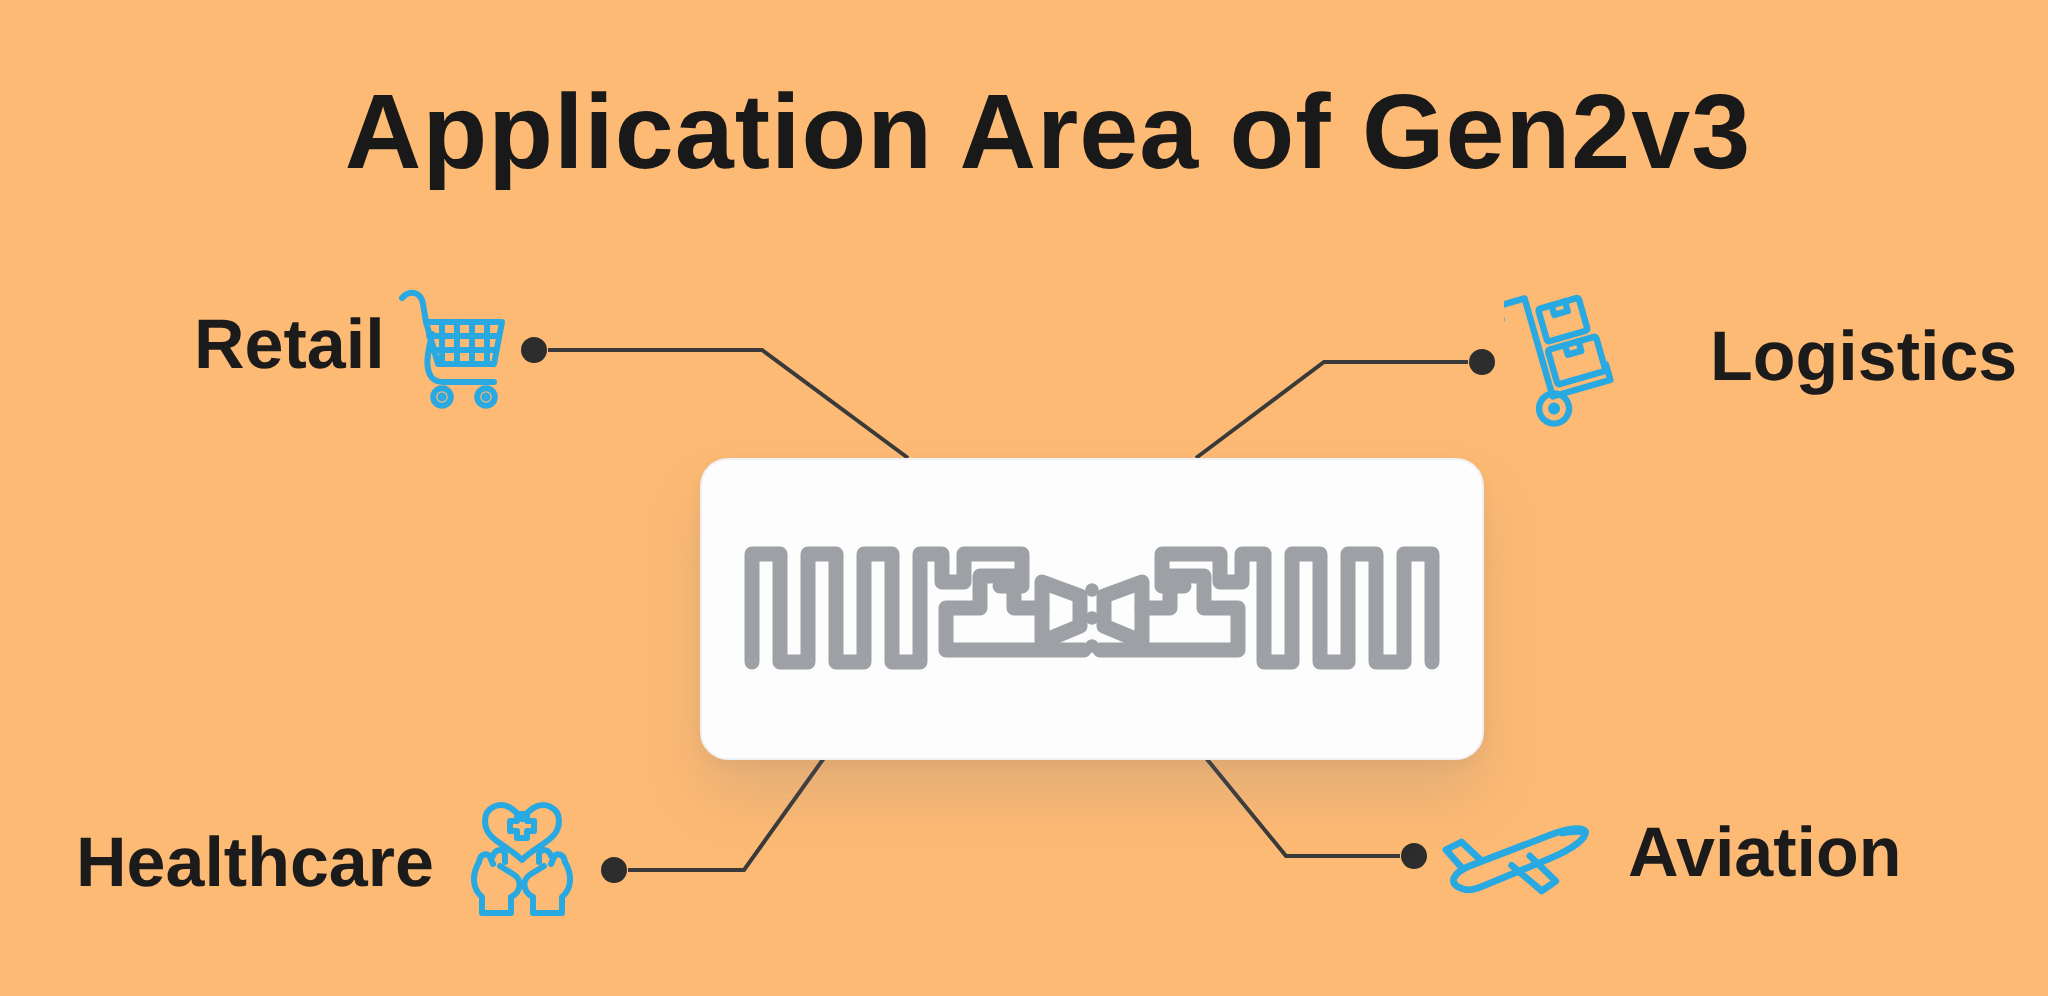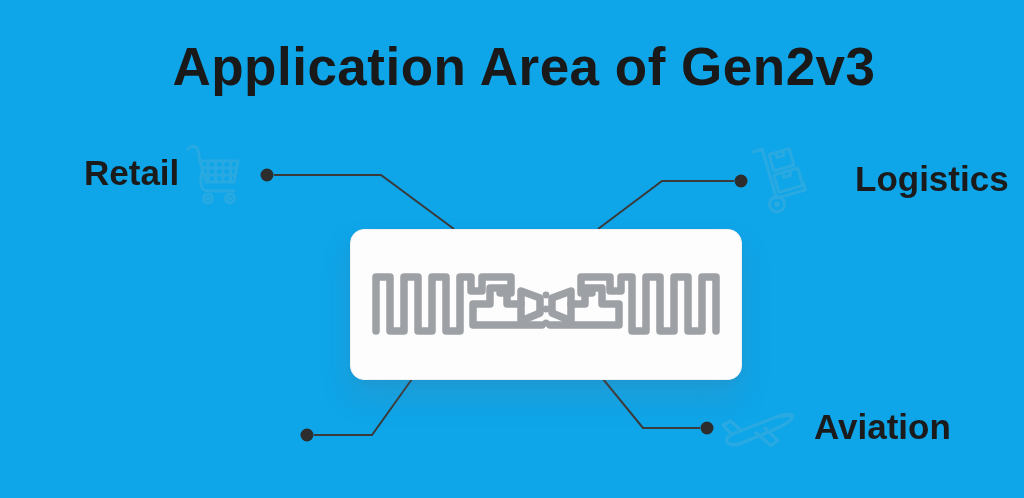--- a/index.html
+++ b/index.html
@@ -1,28 +1,28 @@
 <!DOCTYPE html>
 <html><head>
 <meta charset="utf-8">
 <style>
   html,body{margin:0;padding:0;background:#ffffff;}
   .canvas{
-    position:relative;width:1024px;height:498px;background:#0ea5e9;overflow:hidden;
+    position:relative;width:1024px;height:498px;background:#fdba74;overflow:hidden;
     font-family:"Liberation Sans",sans-serif;color:#1c1c1c;
   }
   .title{
     position:absolute;top:36px;left:0;width:100%;text-align:center;
     font-size:53px;font-weight:700;letter-spacing:0.5px;color:#191919;
     transform:translateX(12px);white-space:nowrap;
   }
   .conn-layer{position:absolute;inset:0;pointer-events:none;}
   .area{position:absolute;display:flex;align-items:center;}
   .area .label{font-size:35px;font-weight:700;color:#1b1b1b;white-space:nowrap;}
-  .area-retail{left:84px;top:140px;gap:4px;}
+  .area-retail{left:97px;top:140px;gap:4px;}
   .area-logistics{left:752px;top:138px;gap:27px;}
   .area-healthcare{left:38px;top:396px;gap:12px;}
   .area-aviation{left:716px;top:396px;gap:14px;}
   .icon{display:block;}
   .tag-card{
     position:absolute;left:350px;top:229px;width:390px;height:149px;
     background:#fdfdfe;border:1px solid #eef0f3;border-radius:14px;
     box-shadow:0 18px 30px rgba(110,115,130,0.18),0 3px 8px rgba(0,0,0,0.04);
     display:flex;align-items:center;justify-content:center;
   }
@@ -100,20 +100,41 @@
         <circle cx="25" cy="66" r="1.4" fill="#29a9e1"></circle>
         <rect x="30" y="37" width="25" height="18" rx="1"></rect>
         <path d="M 39,37 V 42 H 46 V 37"></path>
         <rect x="31" y="16" width="21" height="17" rx="1"></rect>
         <path d="M 38,16 V 21 H 45 V 16"></path>
       </g>
     </svg>
     <span class="label">Logistics</span>
   </div>
 
+  <div class="area area-healthcare">
+    <span class="label">Healthcare</span>
+    <svg class="icon" width="64" height="72" viewBox="0 0 64 72">
+      <g fill="none" stroke="#29a9e1" stroke-width="3" stroke-linecap="round" stroke-linejoin="round">
+        <path d="M 32,34 C 24,26 13.5,24 13.5,14.5 C 13.5,7.5 21,4.8 26,7.8 C 29,9.6 32,13.5 32,13.5 C 32,13.5 35,9.6 38,7.8 C 43,4.8 50.5,7.5 50.5,14.5 C 50.5,24 40,26 32,34 Z"></path>
+        <path d="M 29.5,11 H 34.5 V 14.5 H 38 V 19.5 H 34.5 V 23 H 29.5 V 19.5 H 26 V 14.5 H 29.5 Z"></path>
+
+        <g>
+          <path d="M 10.5,35 C 7,41 6.8,48 12,52.5 L 12,60.5 H 26.5 V 52.5 C 31.5,50 32.5,44 27.5,41 L 21,37"></path>
+          <path d="M 10.5,35 C 11,31 14.5,30 16,32.5 L 17.5,36"></path>
+          <path d="M 17.5,32 C 18.5,28.5 22.5,28 23.5,31 L 23.5,35"></path>
+        </g>
+
+        <g transform="translate(64 0) scale(-1 1)">
+          <path d="M 10.5,35 C 7,41 6.8,48 12,52.5 L 12,60.5 H 26.5 V 52.5 C 31.5,50 32.5,44 27.5,41 L 21,37"></path>
+          <path d="M 10.5,35 C 11,31 14.5,30 16,32.5 L 17.5,36"></path>
+          <path d="M 17.5,32 C 18.5,28.5 22.5,28 23.5,31 L 23.5,35"></path>
+        </g>
+      </g>
+    </svg>
+  </div>
 
   <div class="area area-aviation">
     <svg class="icon" width="84" height="62" viewBox="0 0 84 62">
       <g fill="none" stroke="#29a9e1" stroke-width="3.4" stroke-linecap="round" stroke-linejoin="round" transform="rotate(-14 42 31)">
         <path d="M 10,40 C 6,36.5 9.5,32.5 18,31.2 L 60,26 C 71,24.5 77.5,26 78.5,28.6 C 77.5,32.4 69,35.5 58,37.2 L 22,42.6 C 15.5,43.6 12.5,42.6 10,40 Z"></path>
         <path d="M 14.5,32 L 8.5,20.5 L 17,18.6 L 24.5,30.2"></path>
         <path d="M 38.5,36 L 50,52 L 58,49 L 48.5,33.6"></path>
         <path d="M 67,26.4 C 72,26.6 75.5,27.4 77.5,28.6"></path>
       </g>
     </svg>

